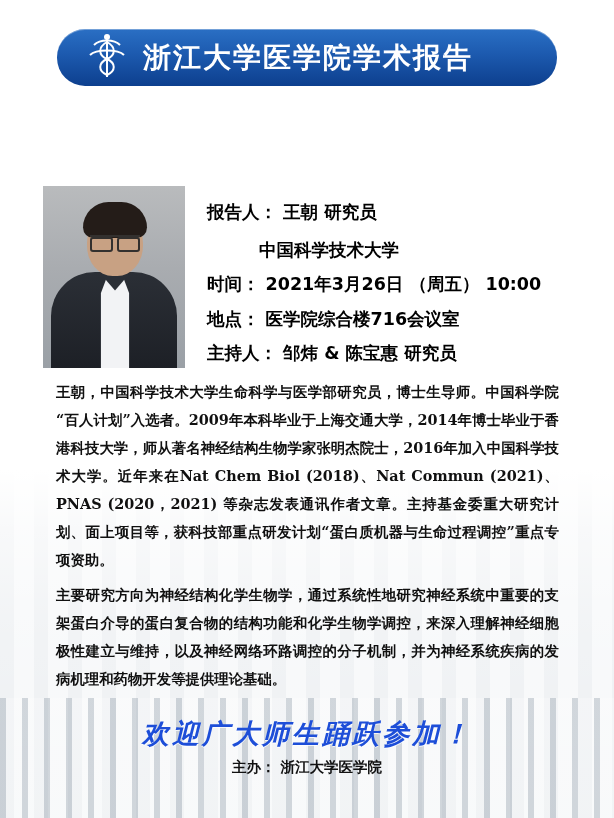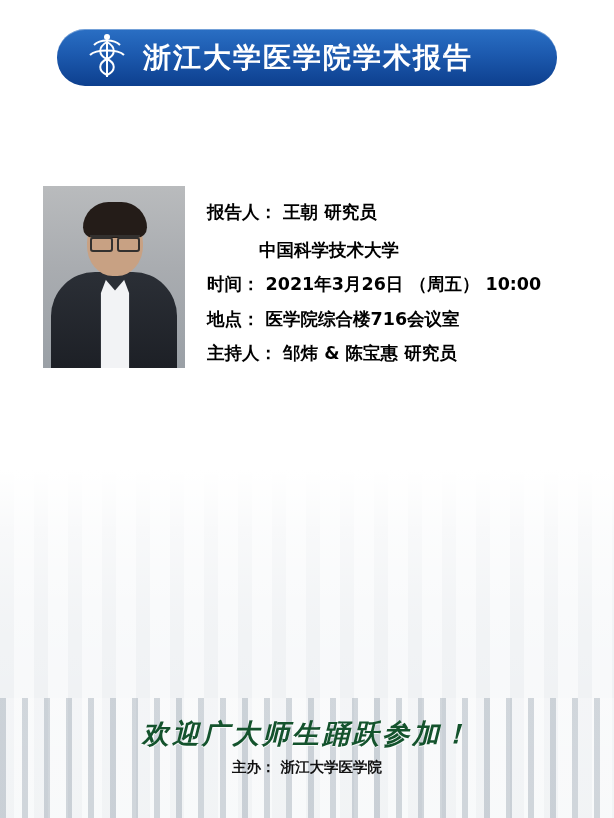--- a/index.html
+++ b/index.html
@@ -195,21 +195,21 @@
   }
   .bio p { margin: 0 0 6px 0; }
 
   
   .welcome {
     position: absolute;
     left: 0;
     top: 716px;
     width: 614px;
     text-align: center;
-    color: #14532d;
+    color: #1d4ed8;
     font-size: 27px;
     font-weight: bold;
     font-style: italic;
     letter-spacing: 3px;
     font-family: "DejaVu Sans", "Liberation Sans", sans-serif;
     text-shadow: 0 1px 0 rgba(255,255,255,0.8);
   }
 
   
   .organizer {
@@ -259,19 +259,21 @@
 
   <div class="info">
     <div class="info-row">报告人： 王朝 研究员</div>
     <div class="info-row indent">中国科学技术大学</div>
     <div class="info-row">时间： 2021年3月26日 （周五） 10:00</div>
     <div class="info-row">地点： 医学院综合楼716会议室</div>
     <div class="info-row">主持人： 邹炜 &amp; 陈宝惠 研究员</div>
   </div>
 
   <div class="bio">
+    <p>王朝，中国科学技术大学生命科学与医学部研究员，博士生导师。中国科学院 “百人计划”入选者。2009年本科毕业于上海交通大学，2014年博士毕业于香港科技大学，师从著名神经结构生物学家张明杰院士，2016年加入中国科学技术大学。近年来在Nat Chem Biol (2018)、Nat Commun (2021)、PNAS (2020，2021) 等杂志发表通讯作者文章。主持基金委重大研究计划、面上项目等，获科技部重点研发计划“蛋白质机器与生命过程调控”重点专项资助。</p>
+    <p>主要研究方向为神经结构化学生物学，通过系统性地研究神经系统中重要的支架蛋白介导的蛋白复合物的结构功能和化学生物学调控，来深入理解神经细胞极性建立与维持，以及神经网络环路调控的分子机制，并为神经系统疾病的发病机理和药物开发等提供理论基础。</p>
   </div>
 
   <div class="welcome">欢迎广大师生踊跃参加！</div>
 
   <div class="organizer">主办： 浙江大学医学院</div>
 
 </div>
 
 </body></html>

